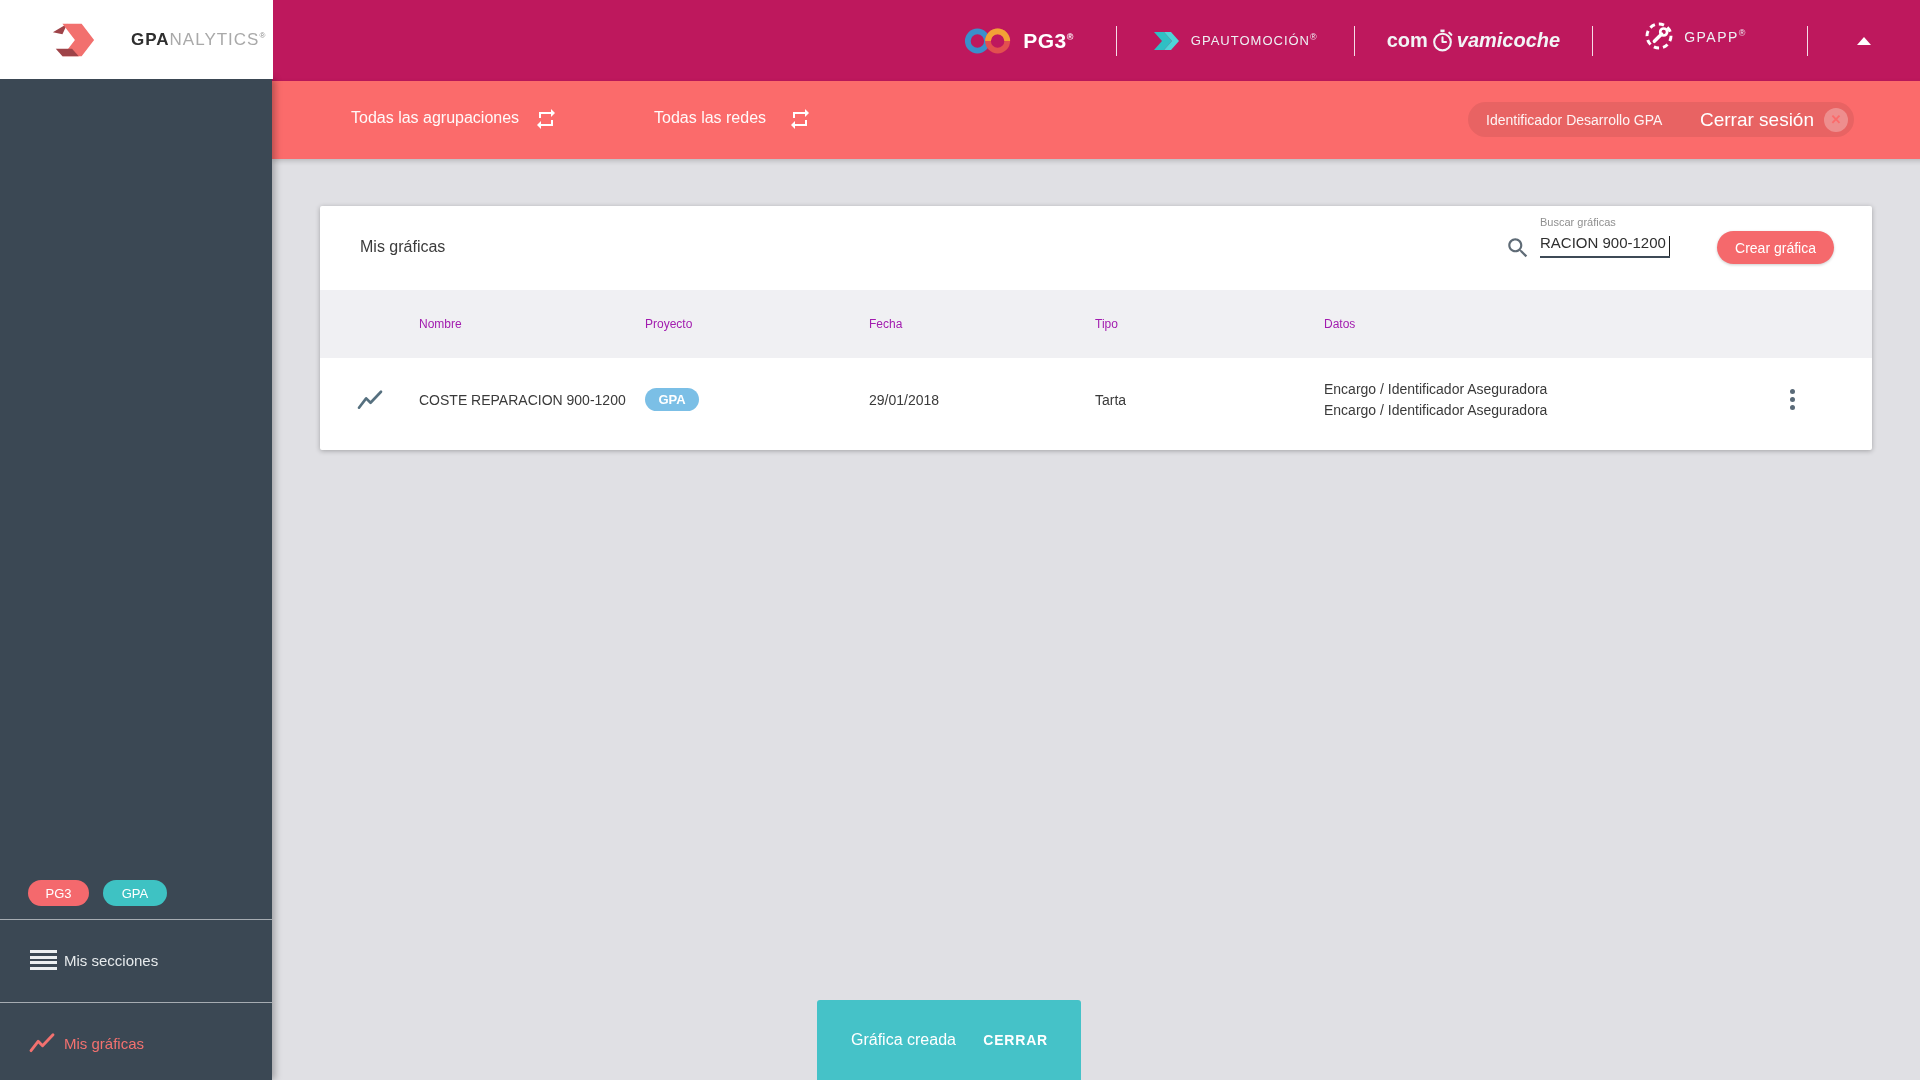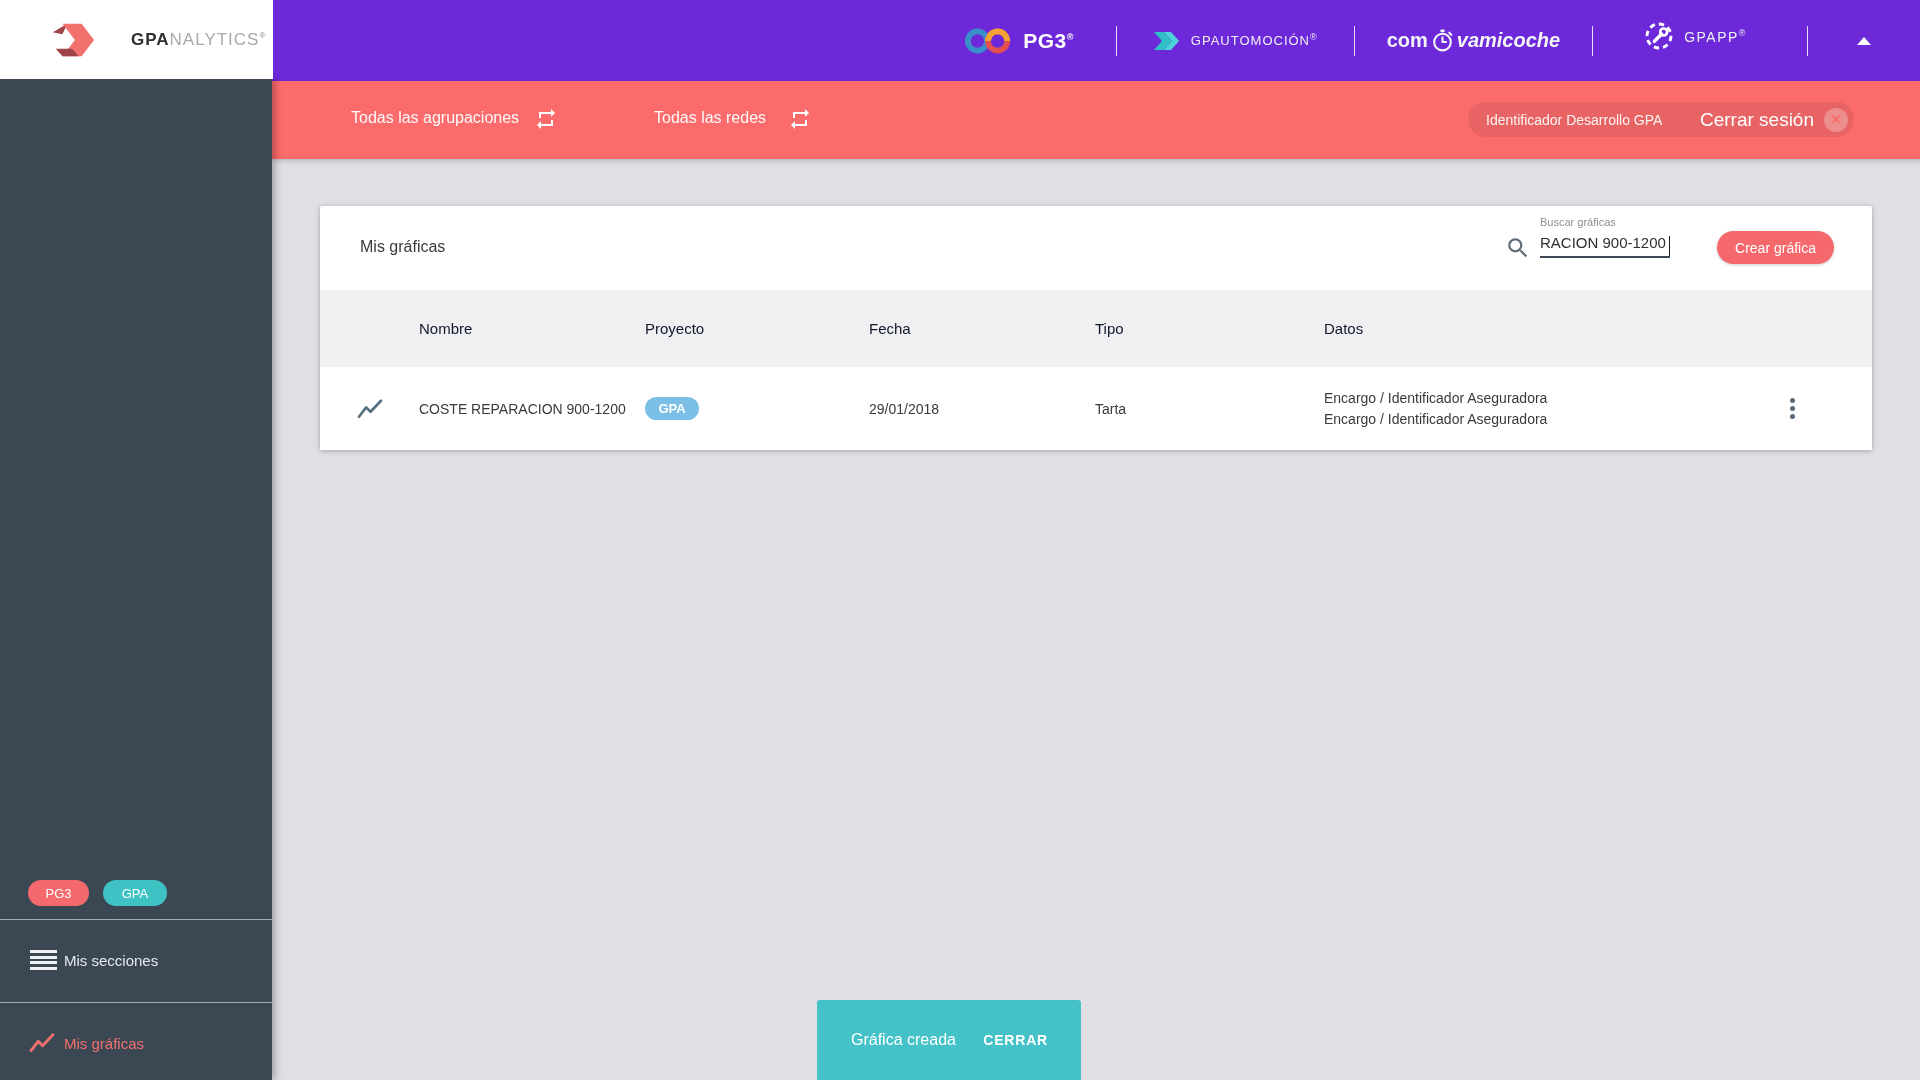--- a/index.html
+++ b/index.html
@@ -2,21 +2,21 @@
 <html><head>
 <meta charset="utf-8">
 <style>
   * { margin:0; padding:0; box-sizing:border-box; }
   html,body { width:1920px; height:1080px; overflow:hidden; background:#e0e0e4;
     font-family:"Liberation Sans", sans-serif; }
   .app { position:relative; width:1920px; height:1080px; overflow:hidden; }
 
   
   .top-header { position:absolute; left:272px; top:0; width:1648px; height:81px;
-    background:#6d28d9; z-index:4; display:flex; align-items:center; justify-content:flex-end; }
+    background:#be185d; z-index:4; display:flex; align-items:center; justify-content:flex-end; }
   .hdr-item { display:flex; align-items:center; color:#eef1f4; }
   .hdr-divider { width:1px; height:30px; background:rgba(255,255,255,0.85); }
   .pg3-text { font-size:21px; font-weight:bold; color:#fff; margin-left:10px; letter-spacing:0.5px; }
   .sup { font-size:9px; vertical-align:super; }
   .gpauto-text { font-size:13px; letter-spacing:1px; margin-left:10px; color:#eef1f4; }
   .cvc-text { font-size:20px; font-weight:bold; color:#f2f4f6; }
   .cvc-italic { font-style:italic; }
   .gpapp-text { font-size:14px; letter-spacing:1.5px; margin-left:9px; color:#eef1f4; }
   .collapse-btn { width:0; height:0; border-left:7px solid transparent; border-right:7px solid transparent;
     border-bottom:8px solid #fff; cursor:pointer; }
@@ -68,21 +68,21 @@
   .search-label { font-size:11px; color:#8f8f8f; display:block; margin-bottom:4px; }
   .search-input { width:130px; border:none; outline:none; border-bottom:2px solid #3e4a56;
     font-size:15px; color:#2f2f2f; padding:2px 0 5px 0; background:transparent;
     font-family:"Liberation Sans", sans-serif; }
   .caret { position:absolute; right:0px; top:20px; width:1px; height:20px; background:#1c1c1c; }
   .create-btn { position:absolute; left:1397px; top:25px; width:117px; height:33px; border:none;
     border-radius:17px; background:#f5696c; color:#fff; font-size:14px; cursor:pointer;
     font-family:"Liberation Sans", sans-serif; box-shadow:0 1px 3px rgba(0,0,0,0.2); }
 
   .tgrid { display:grid; grid-template-columns:99px 226px 224px 226px 229px 1fr 160px; align-items:center; }
-  .table-head { height:77px; background:#f0f0f3; font-size:15px; color:#0f172a; }
+  .table-head { height:68px; background:#f0f0f3; font-size:12px; color:#a21caf; }
   .table-row { height:83px; background:#fff; font-size:14px; color:#3a3a3a; cursor:pointer; }
   .row-icon-cell { display:flex; justify-content:center; }
   .proj-badge { width:54px; height:23px; border-radius:12px; background:#7bbfe6; color:#fff;
     font-size:13px; font-weight:bold; display:flex; align-items:center; justify-content:center; }
   .datos-cell div { line-height:21px; }
   .kebab { width:32px; height:32px; margin-left:64px; display:flex; flex-direction:column;
     align-items:center; justify-content:center; gap:3px; cursor:pointer; }
   .kebab span { width:5px; height:5px; border-radius:50%; background:#5a6a78; }
 
   

